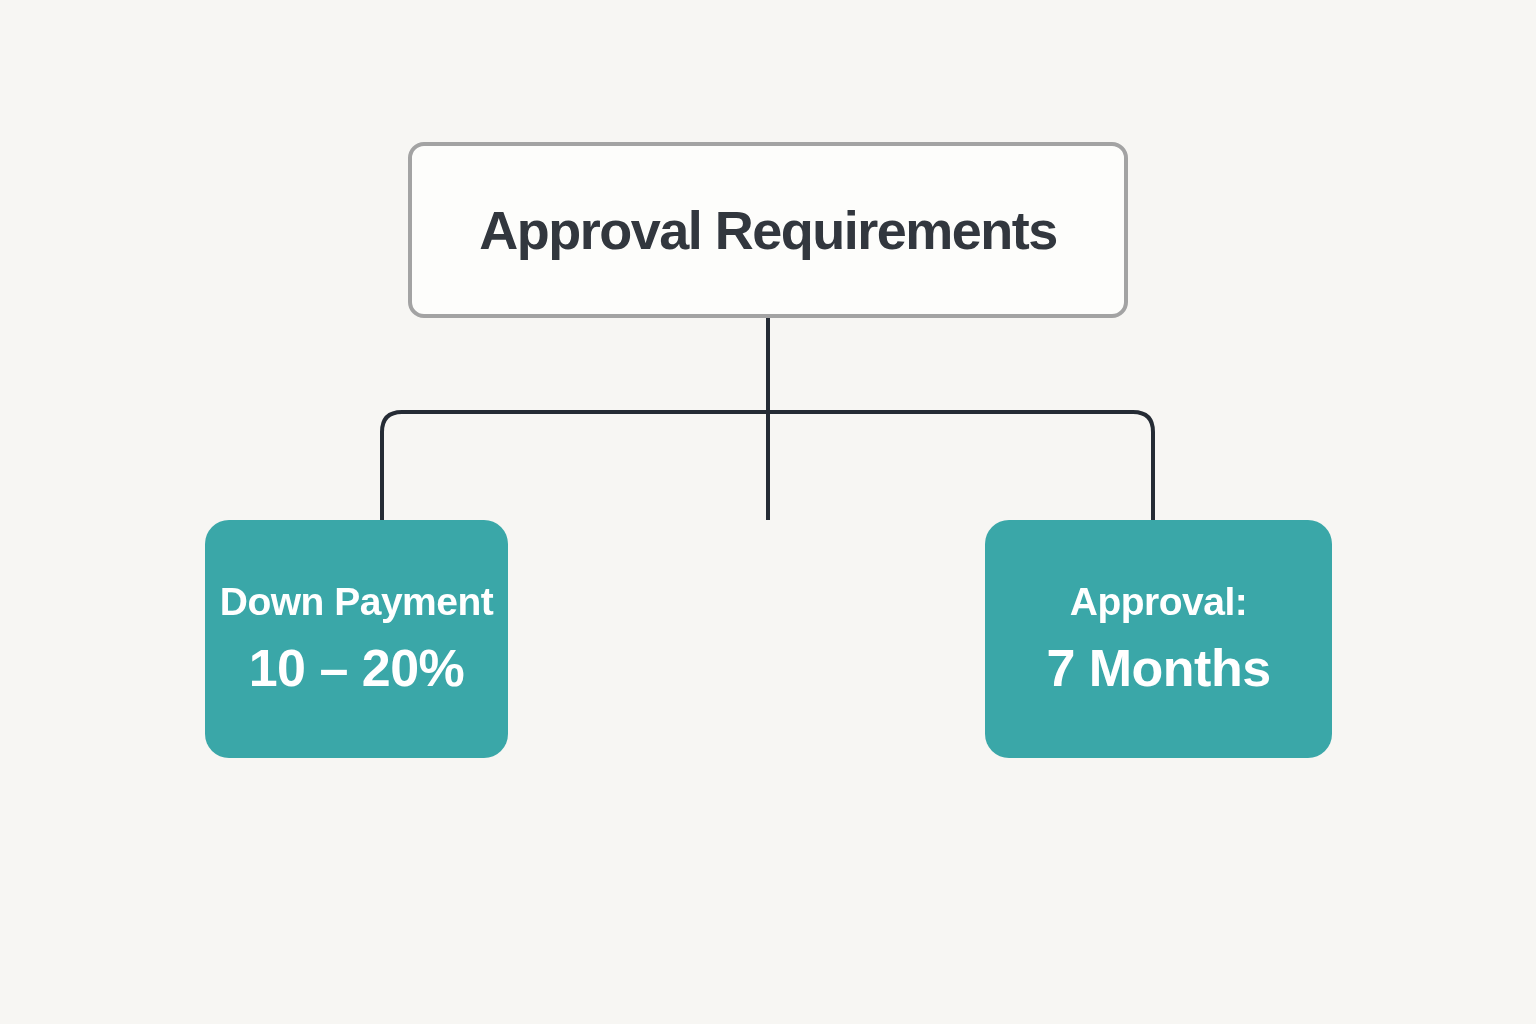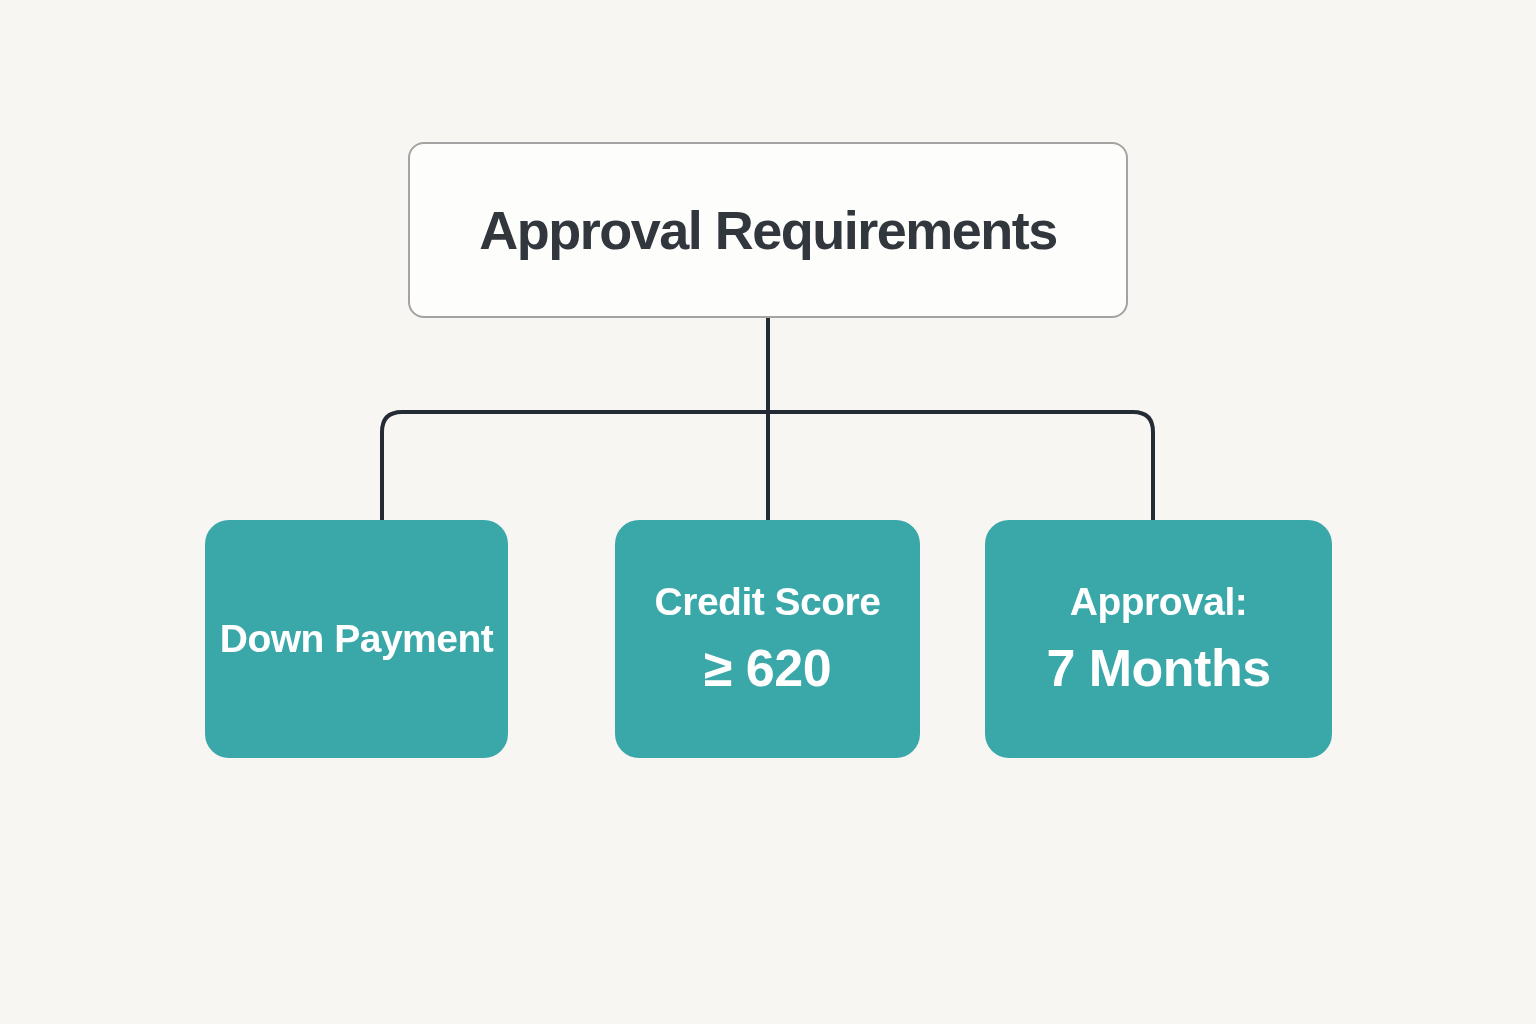--- a/index.html
+++ b/index.html
@@ -18,21 +18,21 @@
   .connectors {
     position: absolute;
     left: 0; top: 0;
     width: 1536px; height: 1024px;
   }
   .root-node {
     position: absolute;
     left: 408px; top: 142px;
     width: 720px; height: 176px;
     background: #fdfdfb;
-    border: 2px solid #a3a3a3;
+    border: 4px solid #a3a3a3;
     border-radius: 16px;
     display: flex;
     align-items: center;
     justify-content: center;
   }
   .root-title {
     font-size: 54px;
     font-weight: 700;
     letter-spacing: -1.5px;
     color: #32373e;
@@ -74,25 +74,22 @@
     <path d="M768 318 V 520" fill="none" stroke="#252b34" stroke-width="4"></path>
     <path d="M382 520 V 432 Q382 412 402 412 H 1133 Q1153 412 1153 432 V 520" fill="none" stroke="#252b34" stroke-width="4"></path>
   </svg>
 
   <div class="root-node">
     <div class="root-title">Approval Requirements</div>
   </div>
 
   <div class="leaf-node n0">
     <div class="leaf-label">Down Payment</div>
+    <div class="leaf-value">10 – 20%</div>
   </div>
 
-  <div class="leaf-node n1">
-    <div class="leaf-label">Credit Score</div>
-    <div class="leaf-value">≥ 620</div>
-  </div>
 
   <div class="leaf-node n2">
     <div class="leaf-label">Approval:</div>
     <div class="leaf-value">7 Months</div>
   </div>
 
 </div>
 
 </body></html>

